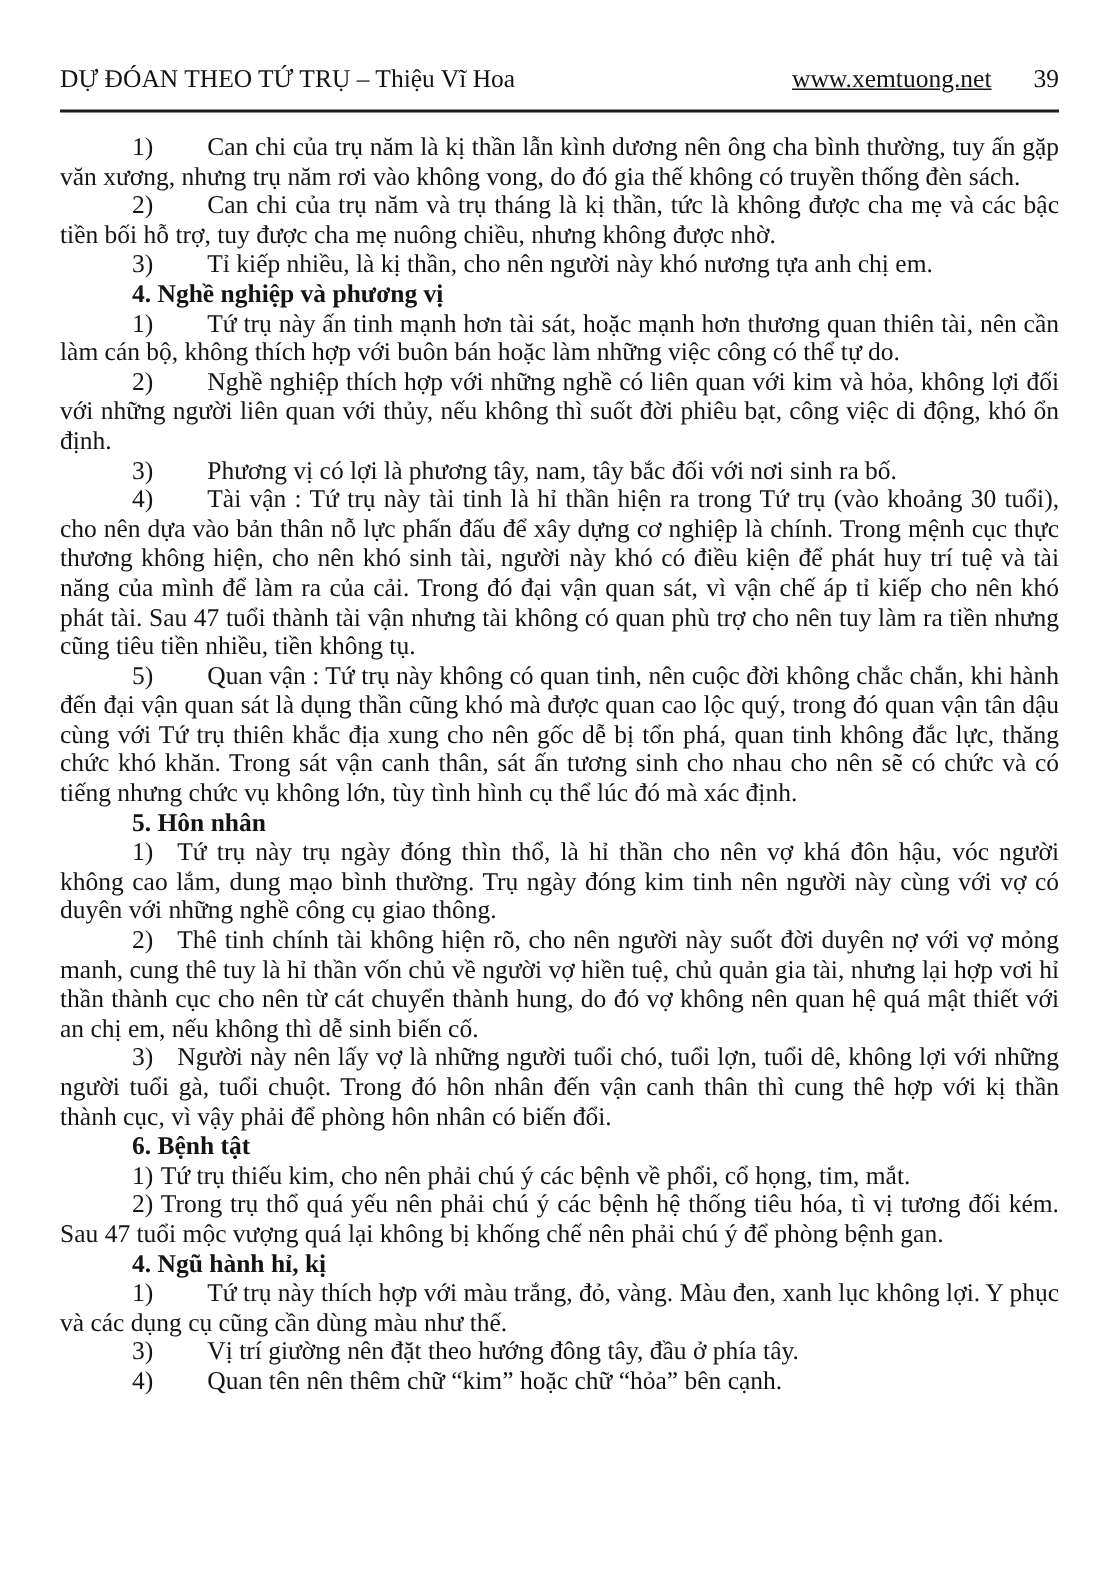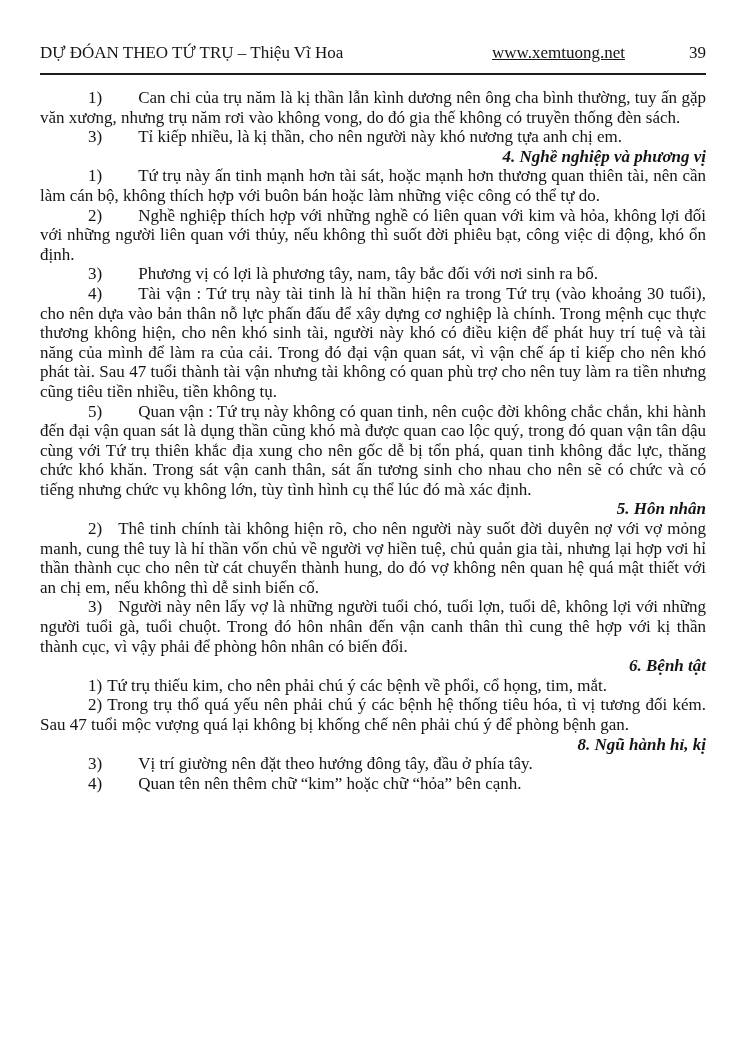--- a/index.html
+++ b/index.html
@@ -23,40 +23,39 @@
     align-items: baseline;
     font-size: 17px;
     line-height: 22px;
     white-space: nowrap;
   }
   .header-title {
     flex: 1;
   }
   .header-site {
     text-decoration: underline;
-    margin-right: 64px;
+    margin-right: 28px;
   }
   .header-rule {
     border-bottom: 2px solid #1c1c1c;
     margin-top: 9px;
   }
   .content {
     margin-top: 13px;
     font-size: 17px;
     line-height: 19.6px;
     text-align: justify;
   }
   .content p {
     margin: 0;
     text-indent: 48px;
   }
   .content p.heading {
     font-weight: bold;
-    text-align: right;
-    font-style: italic;
+    text-align: left;
   }
   .tab {
     display: inline-block;
     height: 1px;
   }
   .tab.wide  { width: 36px; }
   .tab.small { width: 16px; }
   .tab.space { width: 5px; }
 </style>
 </head>
@@ -64,30 +63,33 @@
 
 <div class="page">
   <div class="header">
     <span class="header-title">DỰ ĐÓAN THEO TỨ TRỤ – Thiệu Vĩ Hoa</span>
     <span class="header-site">www.xemtuong.net</span>
     <span class="header-page">39</span>
   </div>
   <div class="header-rule"></div>
   <div class="content">
       <p class="item"><span>1)</span><span class="tab wide"></span><span>Can chi của trụ năm là kị thần lẫn kình dương  nên ông cha bình thường, tuy ấn gặp văn xương, nhưng trụ năm rơi vào không vong, do đó gia thế không có truyền thống đèn sách.</span></p>
+      <p class="item"><span>2)</span><span class="tab wide"></span><span>Can chi của trụ năm và trụ tháng là kị thần, tức là không được cha mẹ và các bậc tiền bối hỗ trợ, tuy được cha mẹ nuông chiều, nhưng không được nhờ.</span></p>
       <p class="item"><span>3)</span><span class="tab wide"></span><span>Tỉ kiếp nhiều, là kị thần, cho nên người này khó nương tựa anh chị em.</span></p>
       <p class="heading">4. Nghề nghiệp và phương vị</p>
       <p class="item"><span>1)</span><span class="tab wide"></span><span>Tứ trụ này ấn tinh mạnh hơn tài sát, hoặc mạnh hơn thương quan thiên tài, nên cần làm cán bộ, không thích hợp với buôn bán hoặc làm những việc công có thể tự do.</span></p>
       <p class="item"><span>2)</span><span class="tab wide"></span><span>Nghề nghiệp thích hợp với những nghề có liên quan với kim và hỏa, không lợi đối với những người liên quan với thủy, nếu không thì suốt đời phiêu bạt, công việc di động, khó ổn định.</span></p>
       <p class="item"><span>3)</span><span class="tab wide"></span><span>Phương vị có lợi là phương tây, nam, tây bắc đối với nơi sinh ra bố.</span></p>
       <p class="item"><span>4)</span><span class="tab wide"></span><span>Tài vận : Tứ trụ này tài tinh là hỉ thần hiện ra trong Tứ trụ (vào khoảng 30 tuổi), cho nên dựa vào bản thân nỗ lực phấn đấu để xây dựng cơ nghiệp là chính. Trong mệnh cục thực thương không hiện, cho nên khó sinh tài, người này khó có điều kiện để phát huy trí tuệ và tài năng của mình để làm ra của cải. Trong đó đại vận quan sát, vì vận chế áp tỉ kiếp cho nên khó phát tài. Sau 47 tuổi thành tài vận nhưng tài không có quan phù trợ cho nên tuy làm ra tiền nhưng cũng tiêu tiền nhiều, tiền không tụ.</span></p>
       <p class="item"><span>5)</span><span class="tab wide"></span><span>Quan vận : Tứ trụ này không có quan tinh, nên cuộc đời không chắc chắn, khi hành đến đại vận quan sát là dụng thần cũng khó mà được quan cao lộc quý, trong đó quan vận tân dậu cùng với Tứ trụ thiên khắc địa xung cho nên gốc dễ bị tổn phá, quan tinh không đắc lực, thăng chức khó khăn. Trong sát vận canh thân, sát ấn tương sinh cho nhau cho nên sẽ có chức và có tiếng nhưng chức vụ không lớn, tùy tình hình cụ thể lúc đó mà xác định.</span></p>
       <p class="heading">5. Hôn nhân</p>
+      <p class="item"><span>1)</span><span class="tab small"></span><span>Tứ trụ này trụ ngày đóng thìn thổ, là hỉ thần cho nên vợ khá đôn hậu, vóc người không cao lắm, dung mạo bình thường. Trụ ngày đóng kim tinh nên người này cùng với vợ có duyên với những nghề công cụ giao thông.</span></p>
       <p class="item"><span>2)</span><span class="tab small"></span><span>Thê tinh chính tài không hiện rõ, cho nên người này suốt đời duyên nợ với vợ mỏng manh, cung thê tuy là hỉ thần vốn chủ về người vợ hiền tuệ, chủ quản gia tài, nhưng lại hợp vơi hỉ thần thành cục cho nên từ cát chuyển thành hung, do đó vợ không nên quan hệ quá mật thiết với an chị em, nếu không thì dễ sinh biến cố.</span></p>
       <p class="item"><span>3)</span><span class="tab small"></span><span>Người này nên lấy vợ là những người tuổi chó, tuổi lợn, tuổi dê, không lợi với những người tuổi gà, tuổi chuột. Trong đó hôn nhân đến vận canh thân thì cung thê hợp với kị thần thành cục, vì vậy phải để phòng hôn nhân có biến đổi.</span></p>
       <p class="heading">6. Bệnh tật</p>
       <p class="item"><span>1)</span><span class="tab space"></span><span>Tứ trụ thiếu kim, cho nên phải chú ý các bệnh về phổi, cổ họng, tim, mắt.</span></p>
       <p class="item"><span>2)</span><span class="tab space"></span><span>Trong trụ thổ quá yếu nên phải chú ý các bệnh hệ thống tiêu hóa, tì vị tương đối kém. Sau 47 tuổi mộc vượng quá lại không bị khống chế nên phải chú ý để phòng bệnh gan.</span></p>
-      <p class="heading">8. Ngũ hành hỉ, kị</p>
+      <p class="heading">4. Ngũ hành hỉ, kị</p>
+      <p class="item"><span>1)</span><span class="tab wide"></span><span>Tứ trụ này thích hợp với màu trắng, đỏ, vàng. Màu đen, xanh lục không lợi. Y phục và các dụng cụ cũng cần dùng màu như thế.</span></p>
       <p class="item"><span>3)</span><span class="tab wide"></span><span>Vị trí giường nên đặt theo hướng đông tây, đầu ở phía tây.</span></p>
       <p class="item"><span>4)</span><span class="tab wide"></span><span>Quan tên nên thêm chữ “kim” hoặc chữ “hỏa” bên cạnh.</span></p>
     </div>
 </div>
 
 </body></html>

